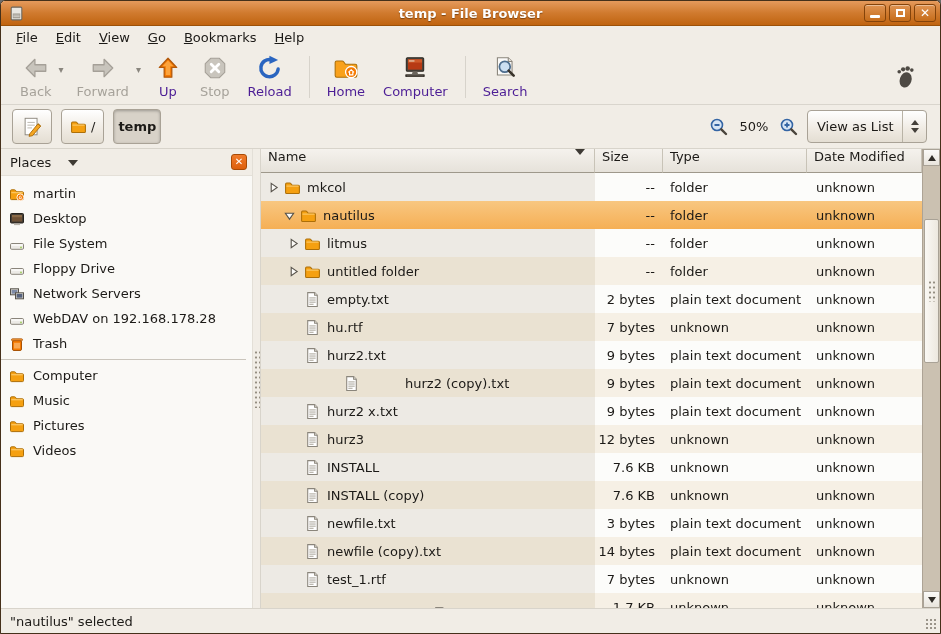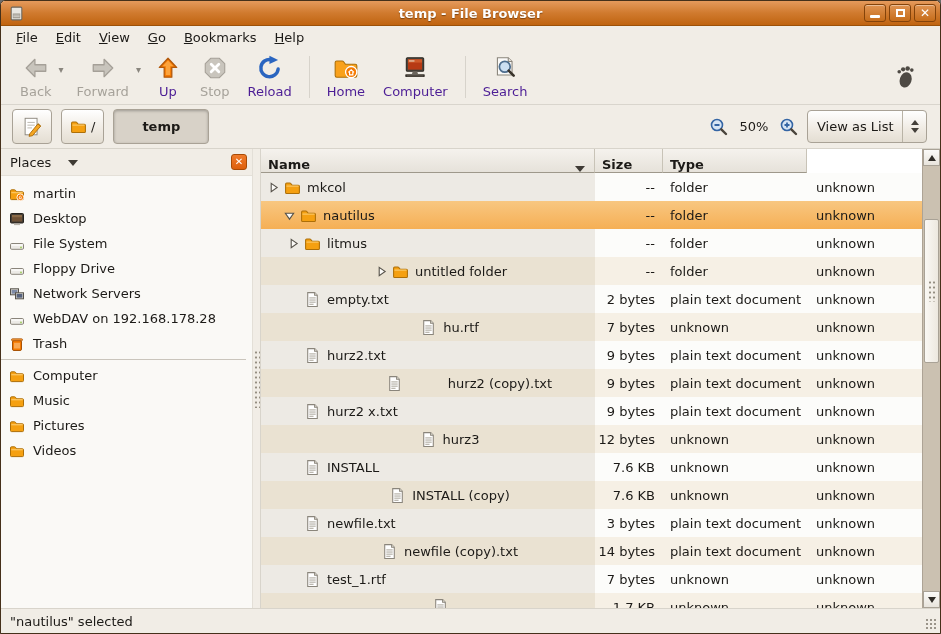--- a/index.html
+++ b/index.html
@@ -46,21 +46,21 @@
 
   
   .locbar { height:44px; flex:0 0 44px; background:#f1ede6; border-bottom:1px solid #d8d4cb;
     display:flex; align-items:center; padding:0 11px; gap:9px; }
   .loc-btn { height:35px; border:1px solid #a9a296; border-radius:4px;
     background:linear-gradient(180deg,#ffffff 0%,#efeae2 60%,#e4ded3 100%);
     display:flex; align-items:center; padding:0 8px; }
   .loc-btn svg { width:22px; height:22px; }
   .path-btn svg { width:17px; height:17px; }
   .path-slash { margin-left:4px; }
-  .temp-btn { background:#d8d2c8; box-shadow:inset 0 1px 3px rgba(0,0,0,.28); font-weight:bold; padding:0 28px; }
+  .temp-btn { background:#d8d2c8; box-shadow:inset 0 1px 3px rgba(0,0,0,.28); font-weight:bold; padding:0 4px; }
   .loc-right { margin-left:auto; display:flex; align-items:center; gap:8px; }
   .zoom-icon { width:20px; height:20px; }
   .zoom-level { min-width:34px; text-align:center; }
   .view-dd { width:120px; height:33px; border:1px solid #a9a296; border-radius:4px;
     background:linear-gradient(180deg,#ffffff 0%,#efeae2 60%,#e4ded3 100%);
     display:flex; align-items:center; padding:0 0 0 9px; margin-right:2px; }
   .view-dd-label { flex:1; }
   .dd-spin { border-left:1px solid #b9b3a6; height:100%; width:24px; display:flex; flex-direction:column;
     align-items:center; justify-content:center; gap:3px; }
   .tri-up-s { width:0; height:0; border-left:4px solid transparent; border-right:4px solid transparent; border-bottom:5px solid #44403a; }
@@ -85,39 +85,39 @@
 
   .paned { width:9px; flex:0 0 9px; background:#f1ede6; border-left:1px solid #e3dfd7; border-right:1px solid #d8d4cb;
     display:flex; align-items:center; justify-content:center; }
   .grip-dots { width:6px; height:58px;
     background-image:radial-gradient(circle,#948e81 1px,transparent 1.2px); background-size:4px 5px; }
 
   .list-area { flex:1; display:flex; min-width:0; background:#fff; }
   .filelist { flex:1; display:flex; flex-direction:column; min-width:0; overflow:hidden; }
 
   .hdr-row { height:24px; flex:0 0 24px; display:flex; }
-  .hdr-cell { display:flex; align-items:flex-end; padding:0 7px;
-    background:linear-gradient(180deg,#f5f2ed,#e6e2da); border-right:1px solid #c8c3b7; border-bottom:1px solid #9e988b;font-weight:bold; }
+  .hdr-cell { display:flex; align-items:flex-start; padding:0 7px;
+    background:linear-gradient(180deg,#f5f2ed,#e6e2da); border-right:1px solid #c8c3b7; border-bottom:1px solid #9e988b; }
   .sort-arrow { margin-left:auto; width:0; height:0; border-left:5px solid transparent; border-right:5px solid transparent;
     border-top:6px solid #3e3a34; margin-right:2px; }
 
   .c-name { width:334px; flex:0 0 334px; }
   .c-size { width:68px;  flex:0 0 68px; }
   .c-type { width:144px; flex:0 0 144px; }
   .c-date { flex:1; }
 
   .rows { flex:1; overflow:hidden; }
   .file-row { height:28px; display:flex; }
   .cell { display:flex; align-items:center; overflow:hidden; white-space:nowrap; }
   .cell.c-size { justify-content:flex-end; padding-right:8px; }
   .cell.c-type { padding-left:7px; }
   .cell.c-date { padding-left:9px; }
   .file-row.even .c-name { background:#edeae4; }
   .file-row.even .cell:not(.c-name) { background:#fcfcfa; }
-  .file-row.odd  .c-name { background:#eae2d2;justify-content:center; }
+  .file-row.odd  .c-name { background:#eae2d2; }
   .file-row.odd  .cell:not(.c-name) { background:#f6f0e5; }
   .file-row.selected { background:linear-gradient(180deg,#f8c781,#f5af55); }
   .file-row.selected .cell { background:transparent; }
   .expander { width:13px; flex:0 0 13px; display:flex; align-items:center; justify-content:center; }
   .expander-svg { width:11px; height:11px; }
   .expander-spacer { width:13px; flex:0 0 13px; }
   .row-icon { width:17px; height:17px; margin:0 6px 0 4px; flex:0 0 17px; }
 
   
   .scrollbar { width:18px; flex:0 0 18px; background:#cbc1b1; border-left:1px solid #ada395;
@@ -472,20 +472,23 @@
           <div class="hdr-cell c-name">
             <span>Name</span>
             <div class="sort-arrow"></div>
           </div>
           <div class="hdr-cell c-size">
             <span>Size</span>
           </div>
           <div class="hdr-cell c-type">
             <span>Type</span>
           </div>
+          <div class="hdr-cell c-date">
+            <span>Date Modified</span>
+          </div>
         </div>
         <div class="rows">
             <div class="file-row even">
               <div class="cell c-name" style="padding-left: 6px;">
                 <span class="expander">
                   <svg viewBox="0 0 12 12" class="expander-svg">
                     <path d="M3.5 1.5 L10 6 L3.5 10.5 Z" fill="#fcfbf8" stroke="#57534b" stroke-width="1.2"></path>
                   </svg>
                 </span>
                 <svg class="row-icon">

